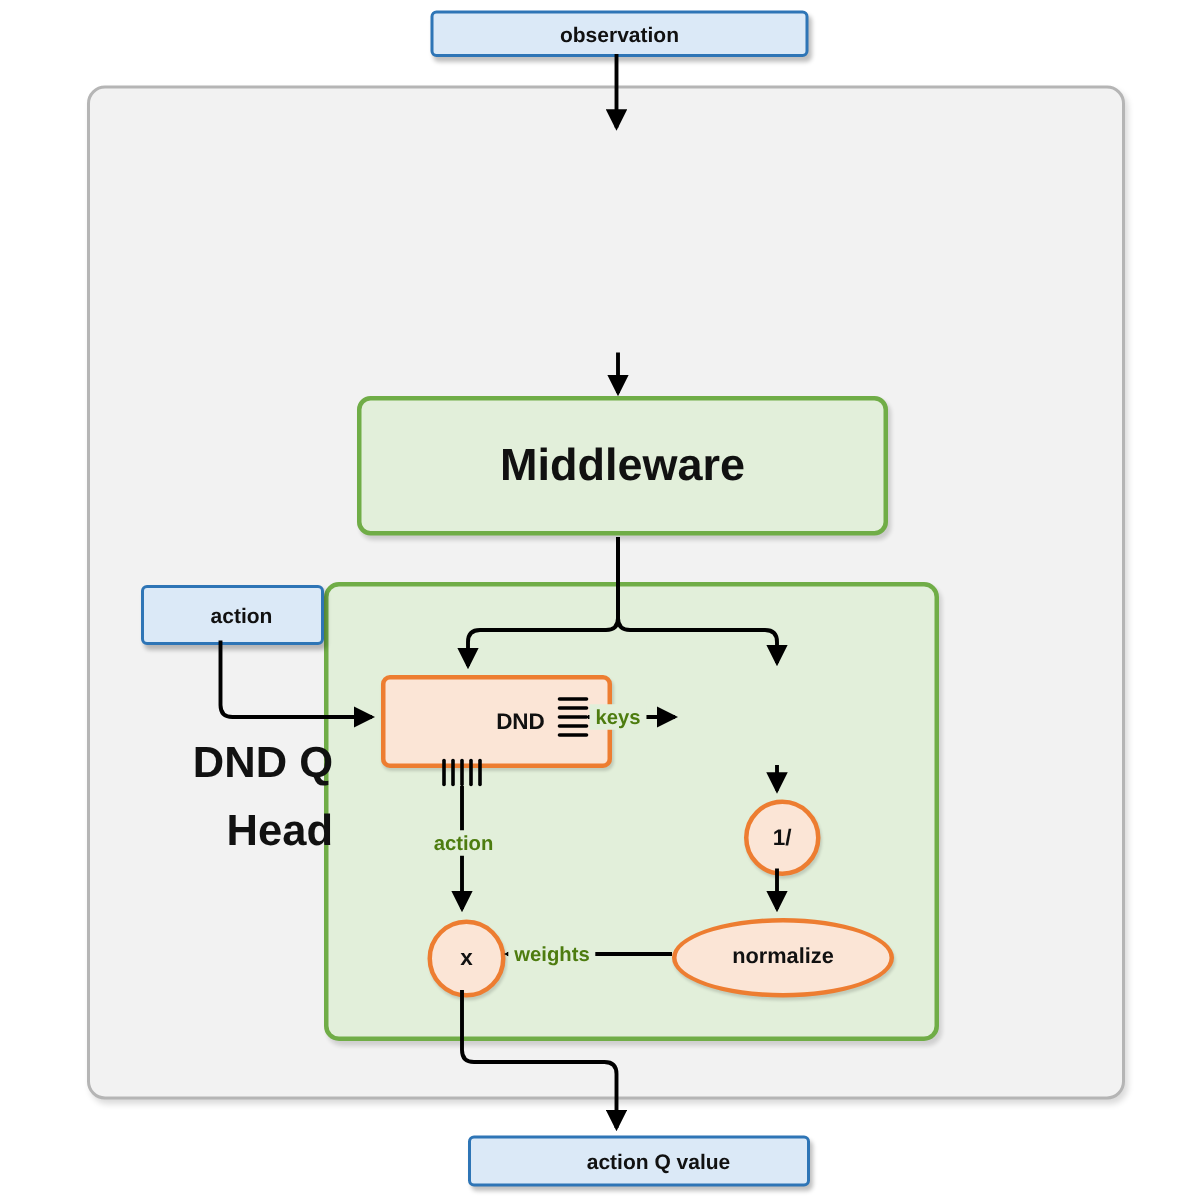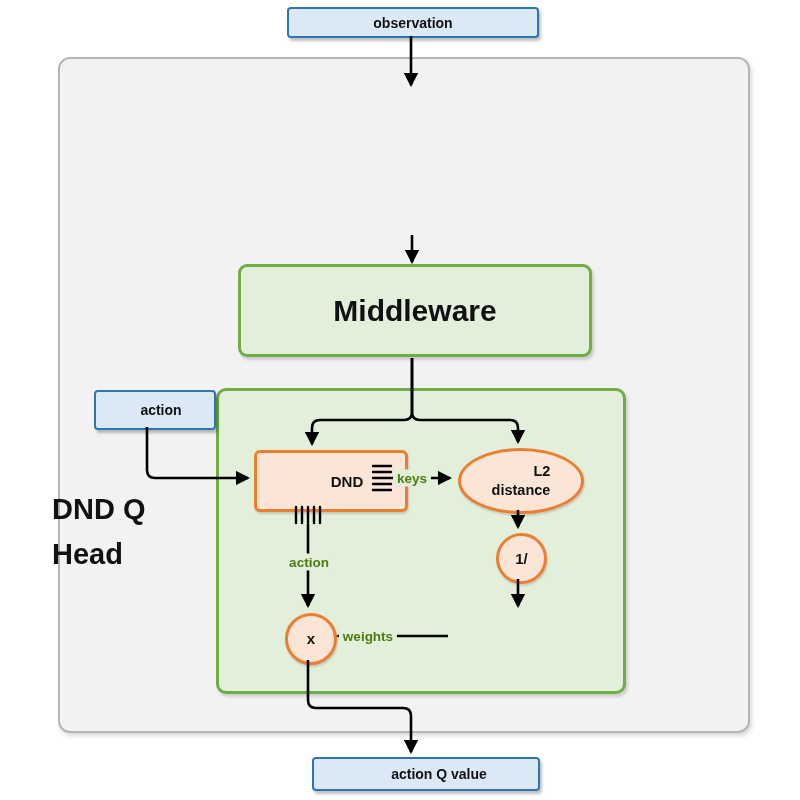--- a/index.html
+++ b/index.html
@@ -73,21 +73,21 @@
     font-size: 14.5px;
     line-height: 1.3;
     box-shadow: 1px 2px 2px rgba(0,0,0,0.15);
   }
 
   .head-title {
     position: absolute;
     font-weight: bold;
     font-size: 29px;
     line-height: 1.55;
-    text-align: left;
+    text-align: right;
     color: #111111;
     z-index: 1;
   }
 
   .edge-label {
     position: absolute;
     transform: translate(-50%, -50%);
     font-weight: bold;
     font-size: 13.5px;
     color: #4d7c0f;
@@ -135,31 +135,28 @@
 
   <div class="head-title" style="left:52px; top:487px; width:170px;">
     <span class="block-line">DND Q</span>
     <span class="block-line">Head</span>
   </div>
 
   <div class="node orange-rect" style="left:254px; top:450px; width:116px; height:56px;padding-left:32px;">
     <span>DND</span>
   </div>
 
-  <div class="node orange-ellipse" style="left:458px; top:448px; width:120px; height:60px;">
-    <span>
-      <span class="block-line">L2</span>
-      <span class="block-line">distance</span>
-    </span>
-  </div>
 
   <div class="node orange-ellipse" style="left:496px; top:533px; width:45px; height:45px; font-size:15px;">
     <span>1/</span>
   </div>
 
+  <div class="node orange-ellipse" style="left:448px; top:612px; width:142px; height:47px;">
+    <span>normalize</span>
+  </div>
 
   <div class="node orange-ellipse" style="left:285px; top:613px; width:46px; height:46px; font-size:15px;">
     <span>x</span>
   </div>
 
   <div class="node blue-node" style="left:312px; top:757px; width:198px; height:30px;padding-left:26px;">
     <span>action Q value</span>
   </div>
 
   <svg id="overlay" width="800" height="800" viewBox="0 0 800 800">

